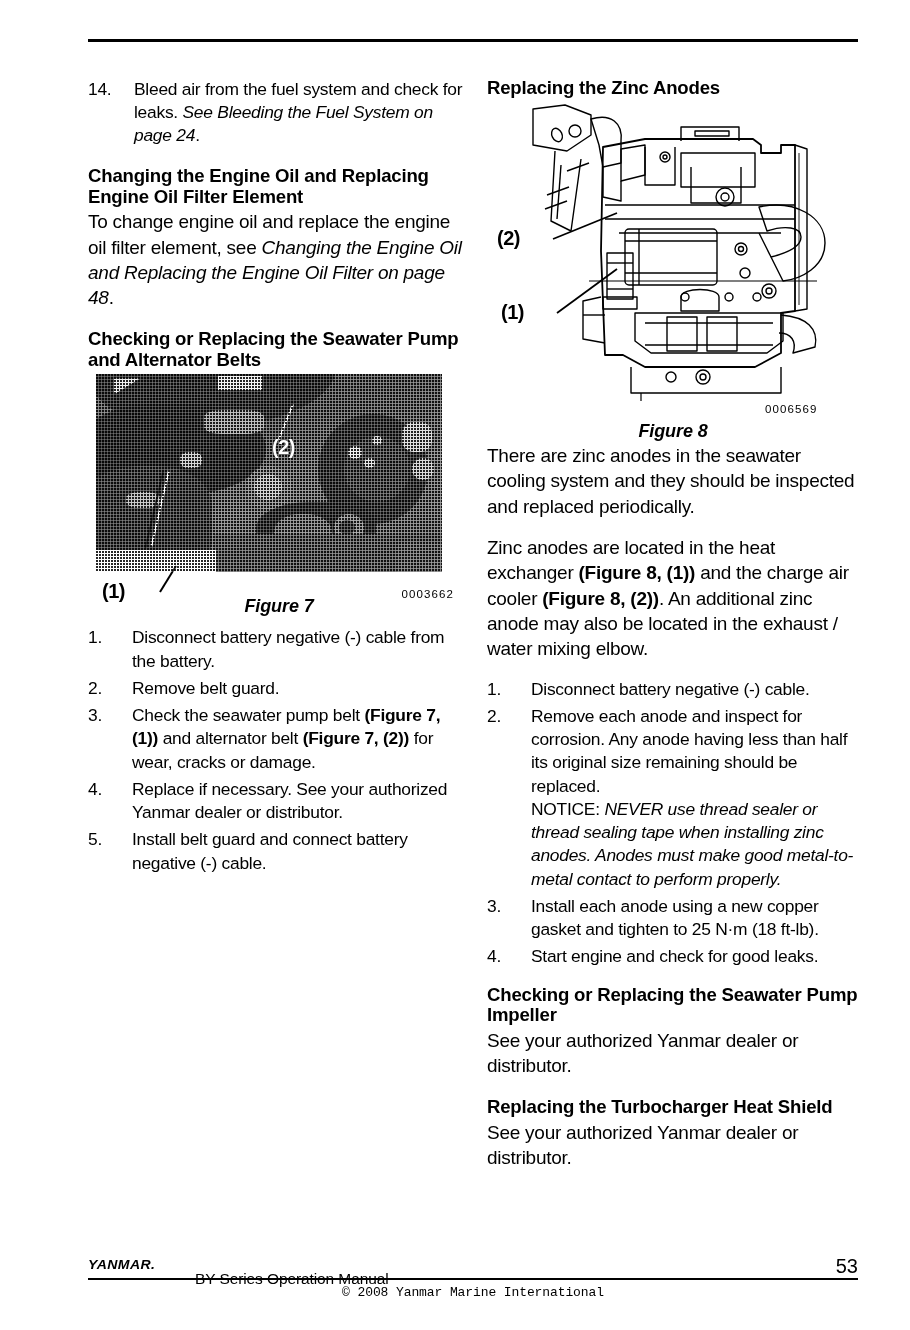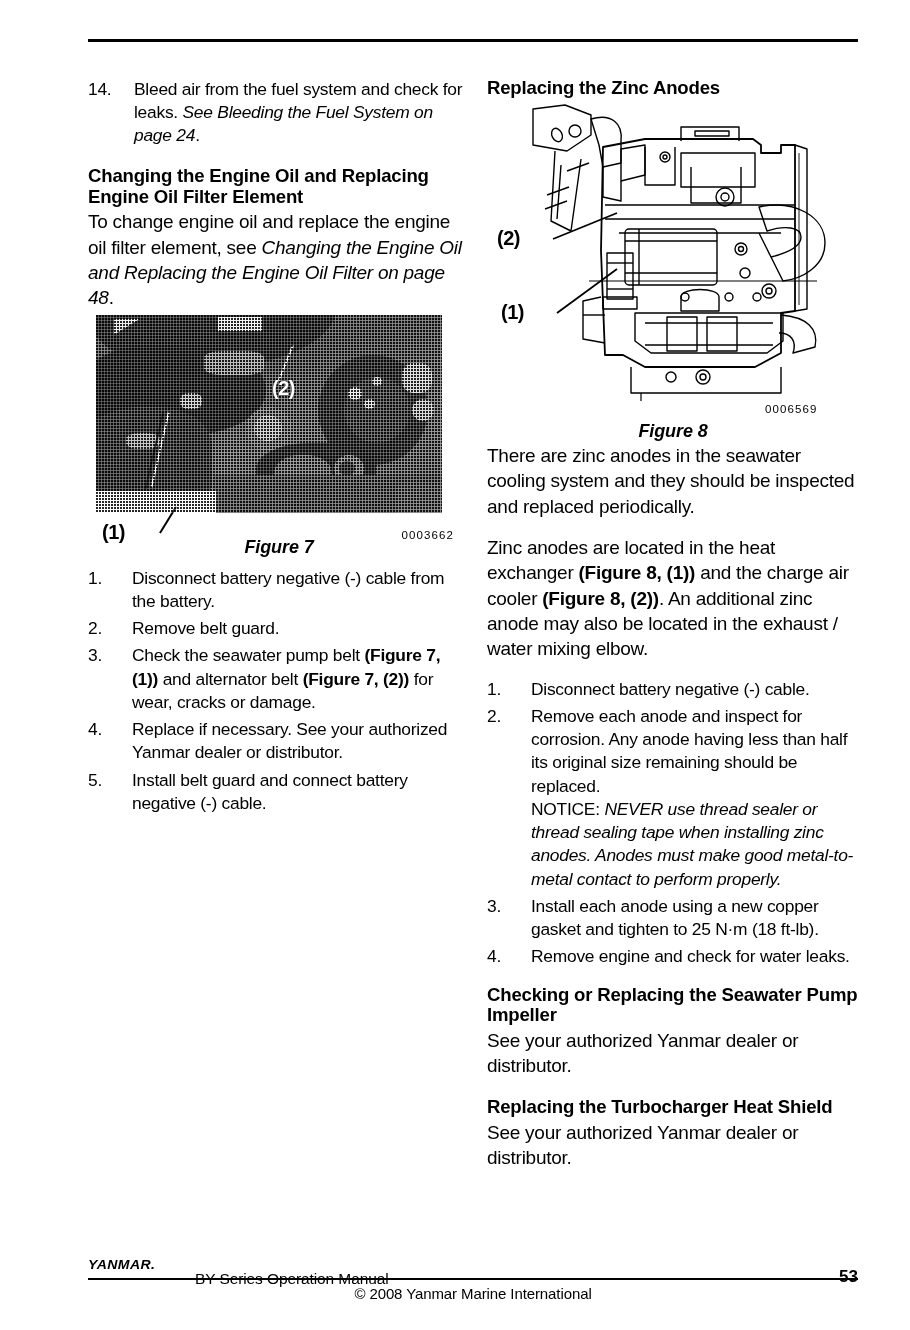--- a/index.html
+++ b/index.html
@@ -162,35 +162,35 @@
     transform-origin: 0 50%;
   }
   .footer-title {
     position: absolute;
     left: 107px; top: 15px;
     font-size: 15.5px;
     letter-spacing: -0.1px;
   }
   .footer-page {
     position: absolute;
-    right: 0; top: 12px;
-    font-size: 17px;
-    font-weight: bold;
+    right: 0; top: 0;
+    font-size: 20px;
   }
   .footer-rule {
     border-bottom: 2.4px solid #000;
     width: 770px;
     margin-top: 1px;
   }
   .copyright {
     text-align: center;
-    font-size: 15px;
+    font-size: 13px;
     letter-spacing: -0.1px;
     margin-top: 5px;
     width: 770px;
+    font-family: Liberation Mono, monospace;
   }
 </style>
 </head>
 <body>
 
 <div class="page">
 
   <div class="header">
     <div class="header-rule"></div>
   </div>
@@ -200,20 +200,21 @@
     <ol class="num topitem">
       <li>
         <span class="mk">14.</span>
         <span><span>Bleed air from the fuel system and check for leaks. </span><i>See Bleeding the Fuel System on page 24</i><span>.</span></span>
       </li>
     </ol>
 
     <h2 class="sec-head">Changing the Engine Oil and Replacing Engine Oil Filter Element</h2>
     <p class="body-text"><span>To change engine oil and replace the engine oil filter element, see </span><i>Changing the Engine Oil and Replacing the Engine Oil Filter on page 48</i><span>.</span></p>
 
+    <h2 class="sec-head">Checking or Replacing the Seawater Pump and Alternator Belts</h2>
 
     <div class="figure">
       <div id="fig7-photo">
 
         <div class="blob" style="position:absolute;left:0;top:0;width:346px;height:198px;background:
               linear-gradient(165deg,#6f6f6f 0%,#5a5a5a 30%,#7a7a7a 60%,#666 100%);"></div>
         <div class="blob" style="left:-10px;top:-6px;width:250px;height:62px;background:#2b2b2b;border-radius:0 0 60% 40%/0 0 100% 100%;"></div>
         <div class="blob" style="left:-20px;top:30px;width:190px;height:90px;background:#222;border-radius:50%/60%;"></div>
         <div class="blob" style="left:-24px;top:92px;width:140px;height:96px;background:#3a3a3a;border-radius:50% 40% 20% 30%;"></div>
         <div class="blob" style="left:222px;top:40px;width:110px;height:110px;background:#2e2e2e;border-radius:50%;"></div>
@@ -373,21 +374,21 @@
     <div class="gap-md"></div>
 
     <p class="body-text"><span>Zinc anodes are located in the heat exchanger </span><b>(Figure 8, (1))</b><span> and the charge air cooler </span><b>(Figure 8, (2))</b><span>. An additional zinc anode may also be located in the exhaust / water mixing elbow.</span></p>
 
     <div class="gap-md"></div>
 
     <ol class="num" id="right-steps">
         <li><span class="mk">1.</span><span><span>Disconnect battery negative (-) cable.</span></span></li>
         <li><span class="mk">2.</span><span><span>Remove each anode and inspect for corrosion. Any anode having less than half its original size remaining should be replaced.</span><br><span>NOTICE: </span><i>NEVER use thread sealer or thread sealing tape when installing zinc anodes. Anodes must make good metal-to-metal contact to perform properly.</i></span></li>
         <li><span class="mk">3.</span><span><span>Install each anode using a new copper gasket and tighten to 25 N·m (18 ft-lb).</span></span></li>
-        <li><span class="mk">4.</span><span><span>Remove engine and check for water leaks.</span></span></li>
+        <li><span class="mk">4.</span><span><span>Start engine and check for good leaks.</span></span></li>
       </ol>
 
     <h2 class="sec-head tight">Checking or Replacing the Seawater Pump Impeller</h2>
     <p class="body-text">See your authorized Yanmar dealer or distributor.</p>
 
     <h2 class="sec-head">Replacing the Turbocharger Heat Shield</h2>
     <p class="body-text">See your authorized Yanmar dealer or distributor.</p>
   </div>
 
   <div class="footer">

